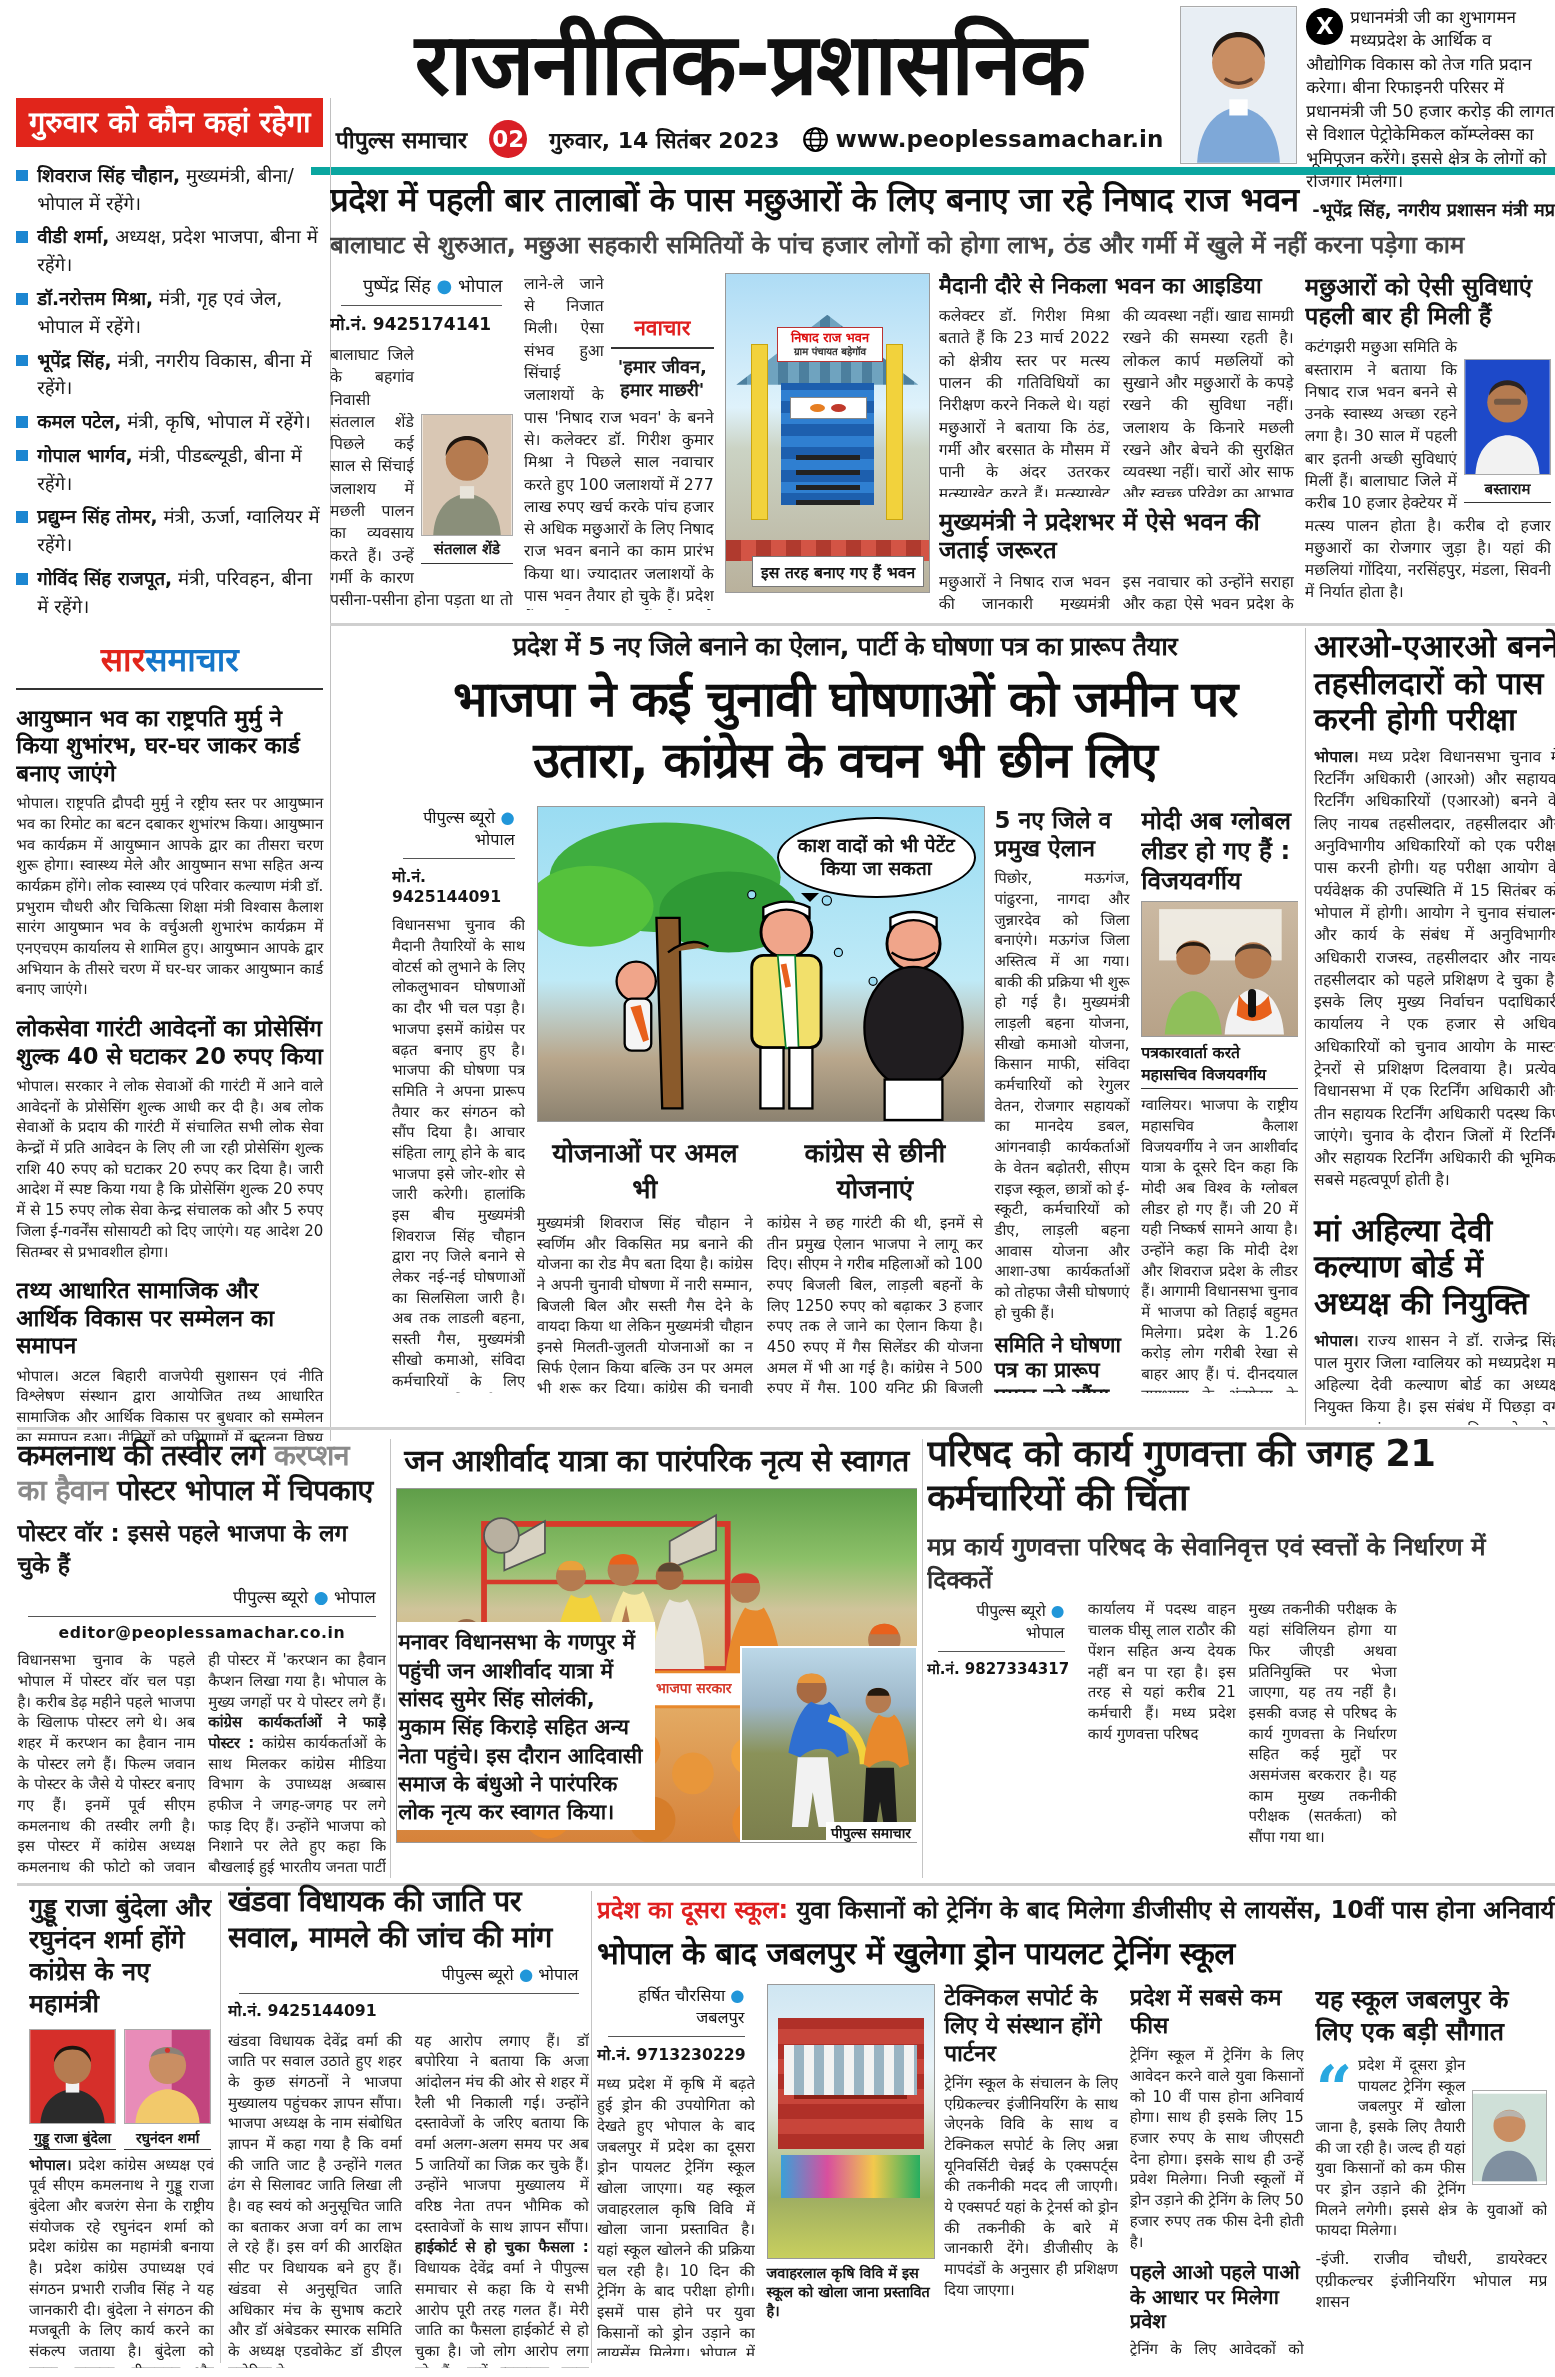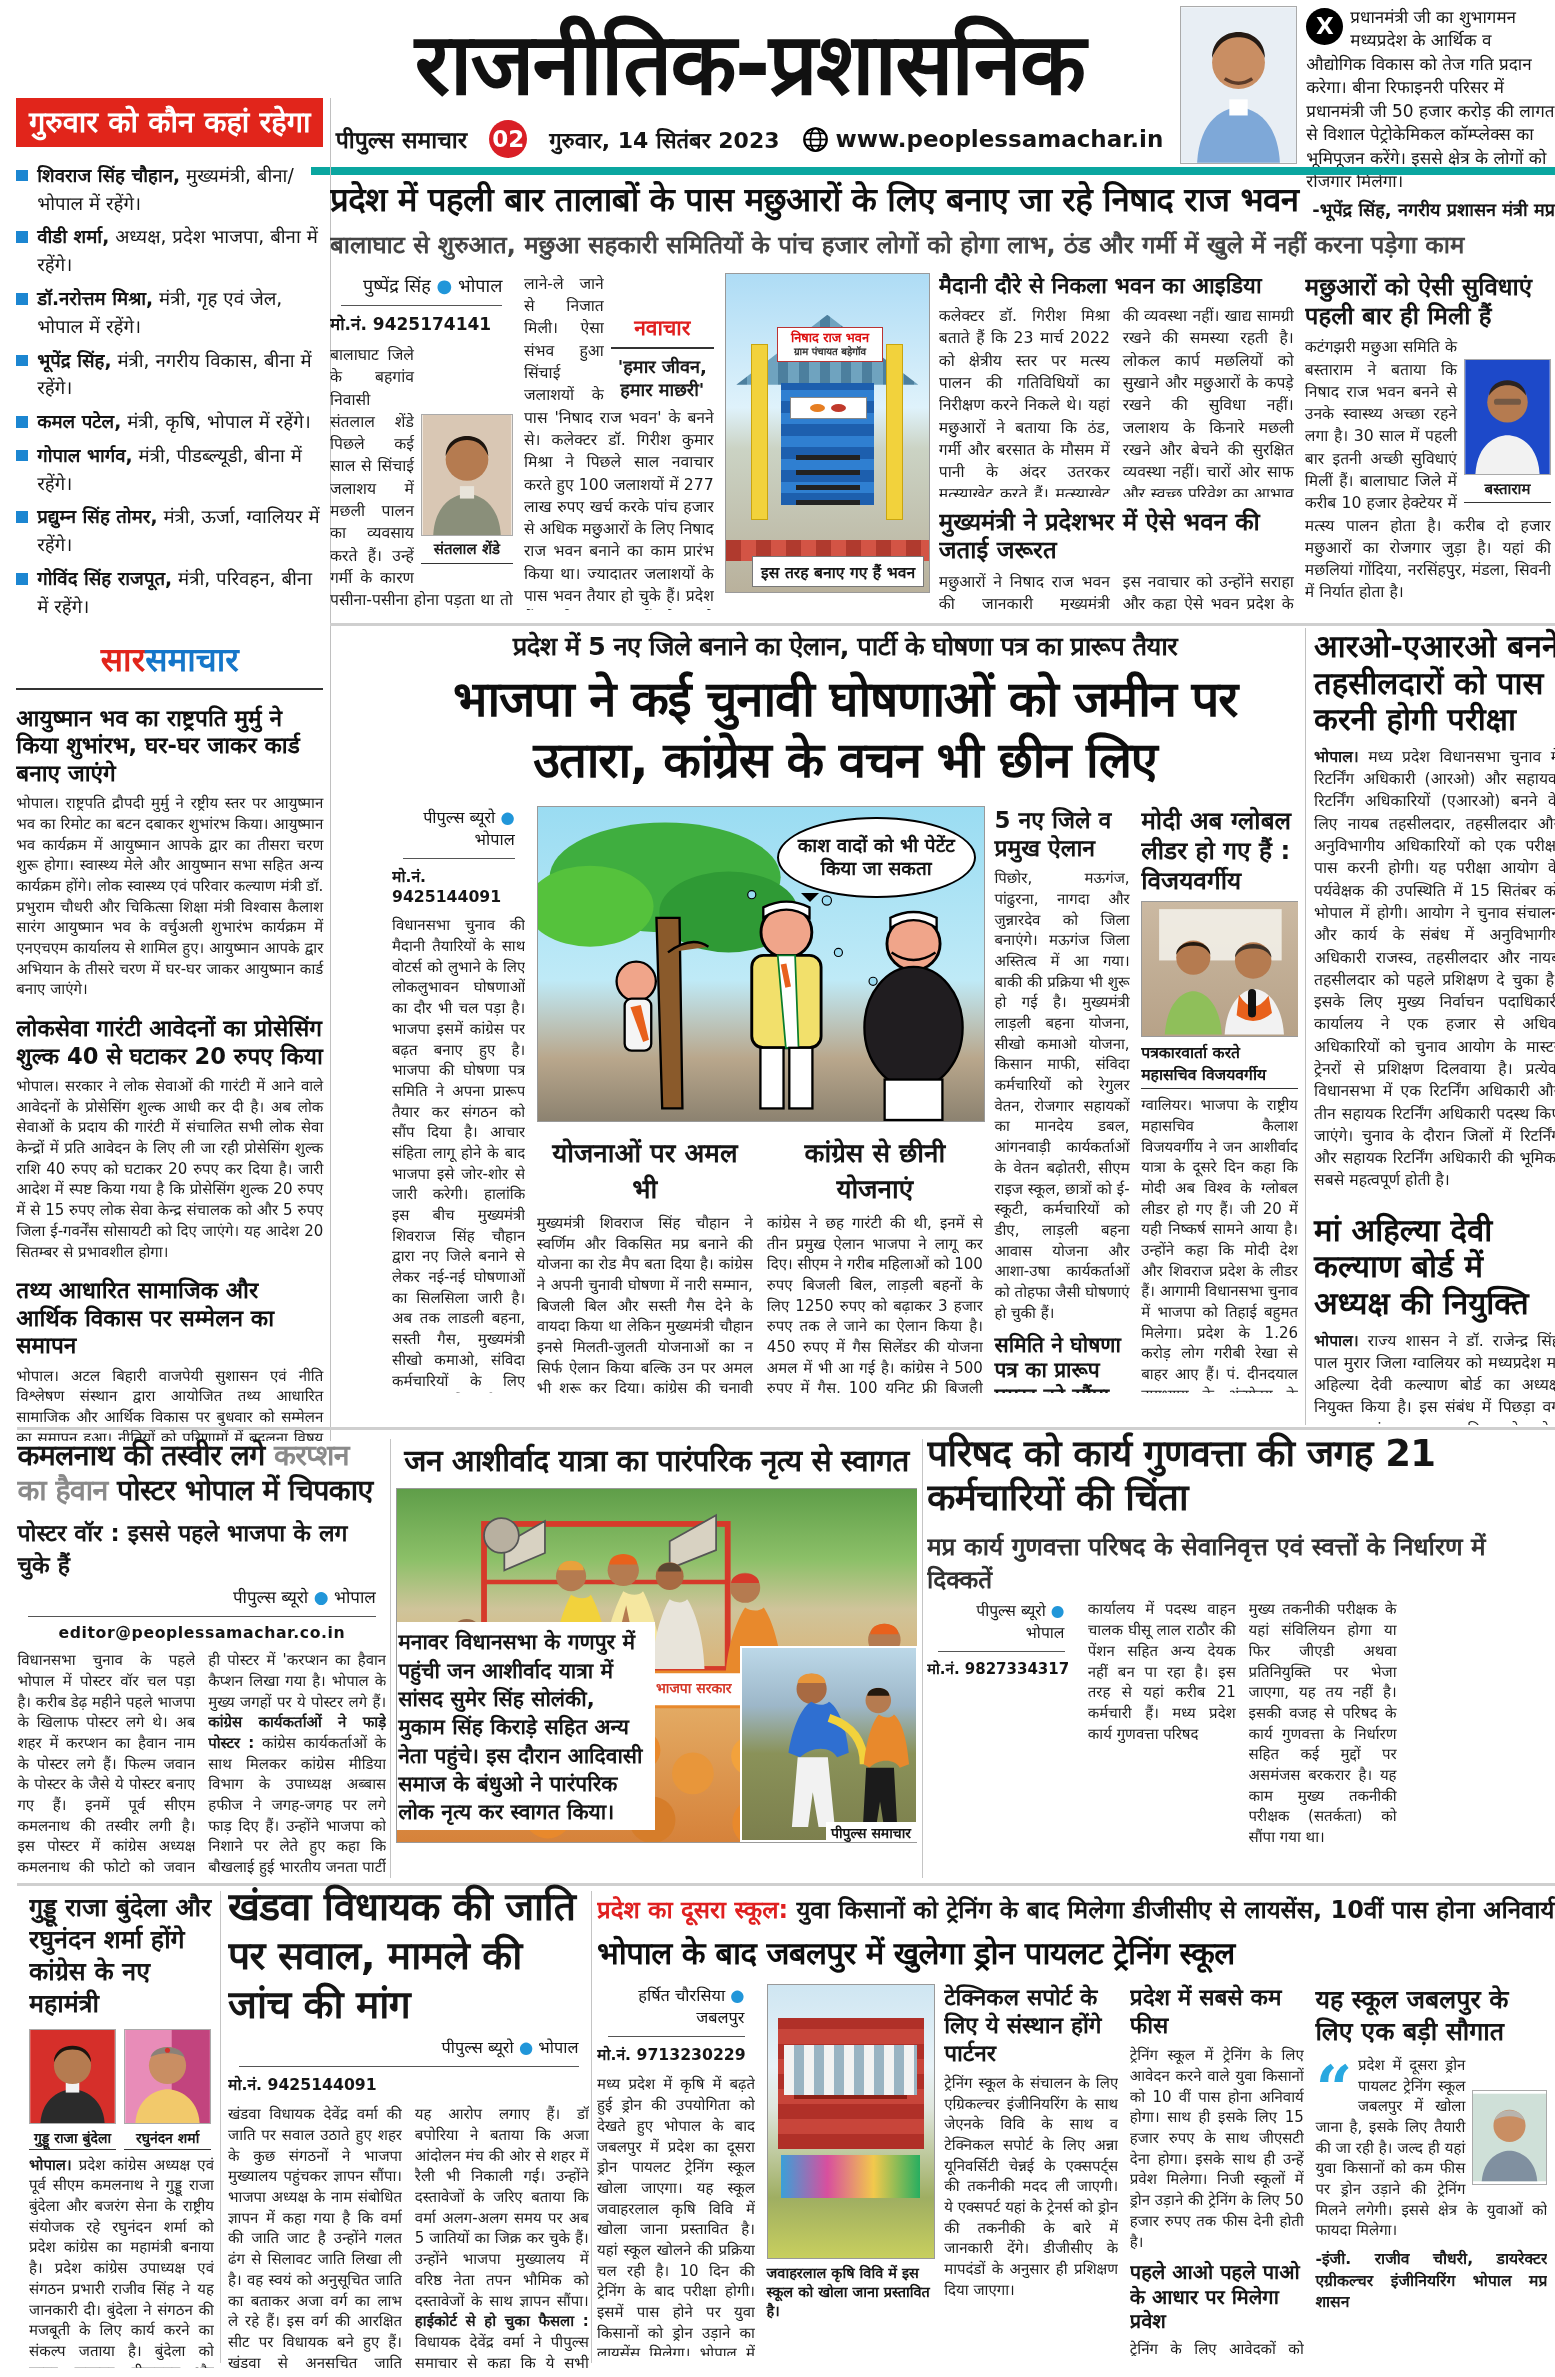--- a/index.html
+++ b/index.html
@@ -103,36 +103,36 @@
   #parishad{left:927px;top:1432px;width:628px;height:447px;overflow:hidden}
   #parishad .h1{font-size:37px;font-weight:700;line-height:1.2;letter-spacing:-0.6px}
   #parishad .sub{font-size:24.4px;font-weight:700;color:#333;margin:8.1px 0 4.6px}
   .pcols{display:flex;gap:12.8px;height:250px;overflow:hidden}
   
   #guddu{left:29px;top:1892px;width:185px;height:476px;overflow:hidden}
   #guddu .h1{font-size:25px;font-weight:700;line-height:1.28}
   .gphotos{display:flex;gap:8.1px;margin:9.3px 0 4.6px}
   .gph{width:87px}
   #khandwa{left:228px;top:1883px;width:361px;height:485px;overflow:hidden}
-  #khandwa .h1{font-size:39px;font-weight:700;line-height:1.25;letter-spacing:-0.6px}
+  #khandwa .h1{font-size:29px;font-weight:700;line-height:1.25;letter-spacing:-0.6px}
   #drone{left:597px;top:1892px;width:958px;height:476px;overflow:hidden}
   #drone .kick{font-size:24px;font-weight:700}
   #drone .kick .red{color:#e02020}
   #drone .h1{font-size:31px;font-weight:700;letter-spacing:-0.6px;margin-top:5.8px;color:#0d0d0d}
   .drone-cols{display:flex;gap:11.6px;margin-top:11.6px;height:372px;overflow:hidden}
   .uphoto{position:relative;width:100%;height:273px;border:0.6px solid #999;overflow:hidden;
           background:linear-gradient(180deg,#cfe6f2 0%,#e8f2f7 30%,#dfe6dd 45%,#9fae62 78%,#c8cf5e 100%)}
   .ubld{position:absolute;left:6%;top:12%;width:88%;height:48%;background:repeating-linear-gradient(0deg,#b03028 0 15px,#c8453a 15px 30px)}
   .uwin{position:absolute;left:10%;top:22%;width:80%;height:18%;background:repeating-linear-gradient(90deg,#f2f2f2 0 10.5px,#99b3c2 10.5px 20px)}
   .usign{position:absolute;left:16%;top:40%;width:68%;background:#8c1f16;color:#ffd;font-size:9.3px;font-weight:700;text-align:center;padding:2.3px 0}
   .mural{position:absolute;left:8%;top:62%;width:84%;height:16%;background:linear-gradient(90deg,#3aa0d8,#d84f9e,#f2c94c,#27ae60)}
   .ucap{font-size:14.5px;font-weight:700;line-height:1.3;margin-top:4.6px}
   .quoteCol .qh{font-size:25px;font-weight:700;line-height:1.25}
   .qmark{color:#29a8e0;font-size:64px;line-height:0.6;font-weight:700;float:left;margin:15px 5.8px 0 0;font-family:"DejaVu Serif",serif}
-  .attr2{font-size:15.7px;font-weight:700;margin-top:7px}
+  .attr2{font-size:15.7px;font-weight:400;margin-top:7px}
   .globe{width:27px;height:27px}
 </style>
 </head>
 <body>
 
 <div id="page">
 
   <div class="abs" id="masthead">
     <div class="title">राजनीतिक-प्रशासनिक</div>
     <div class="mastrow">

